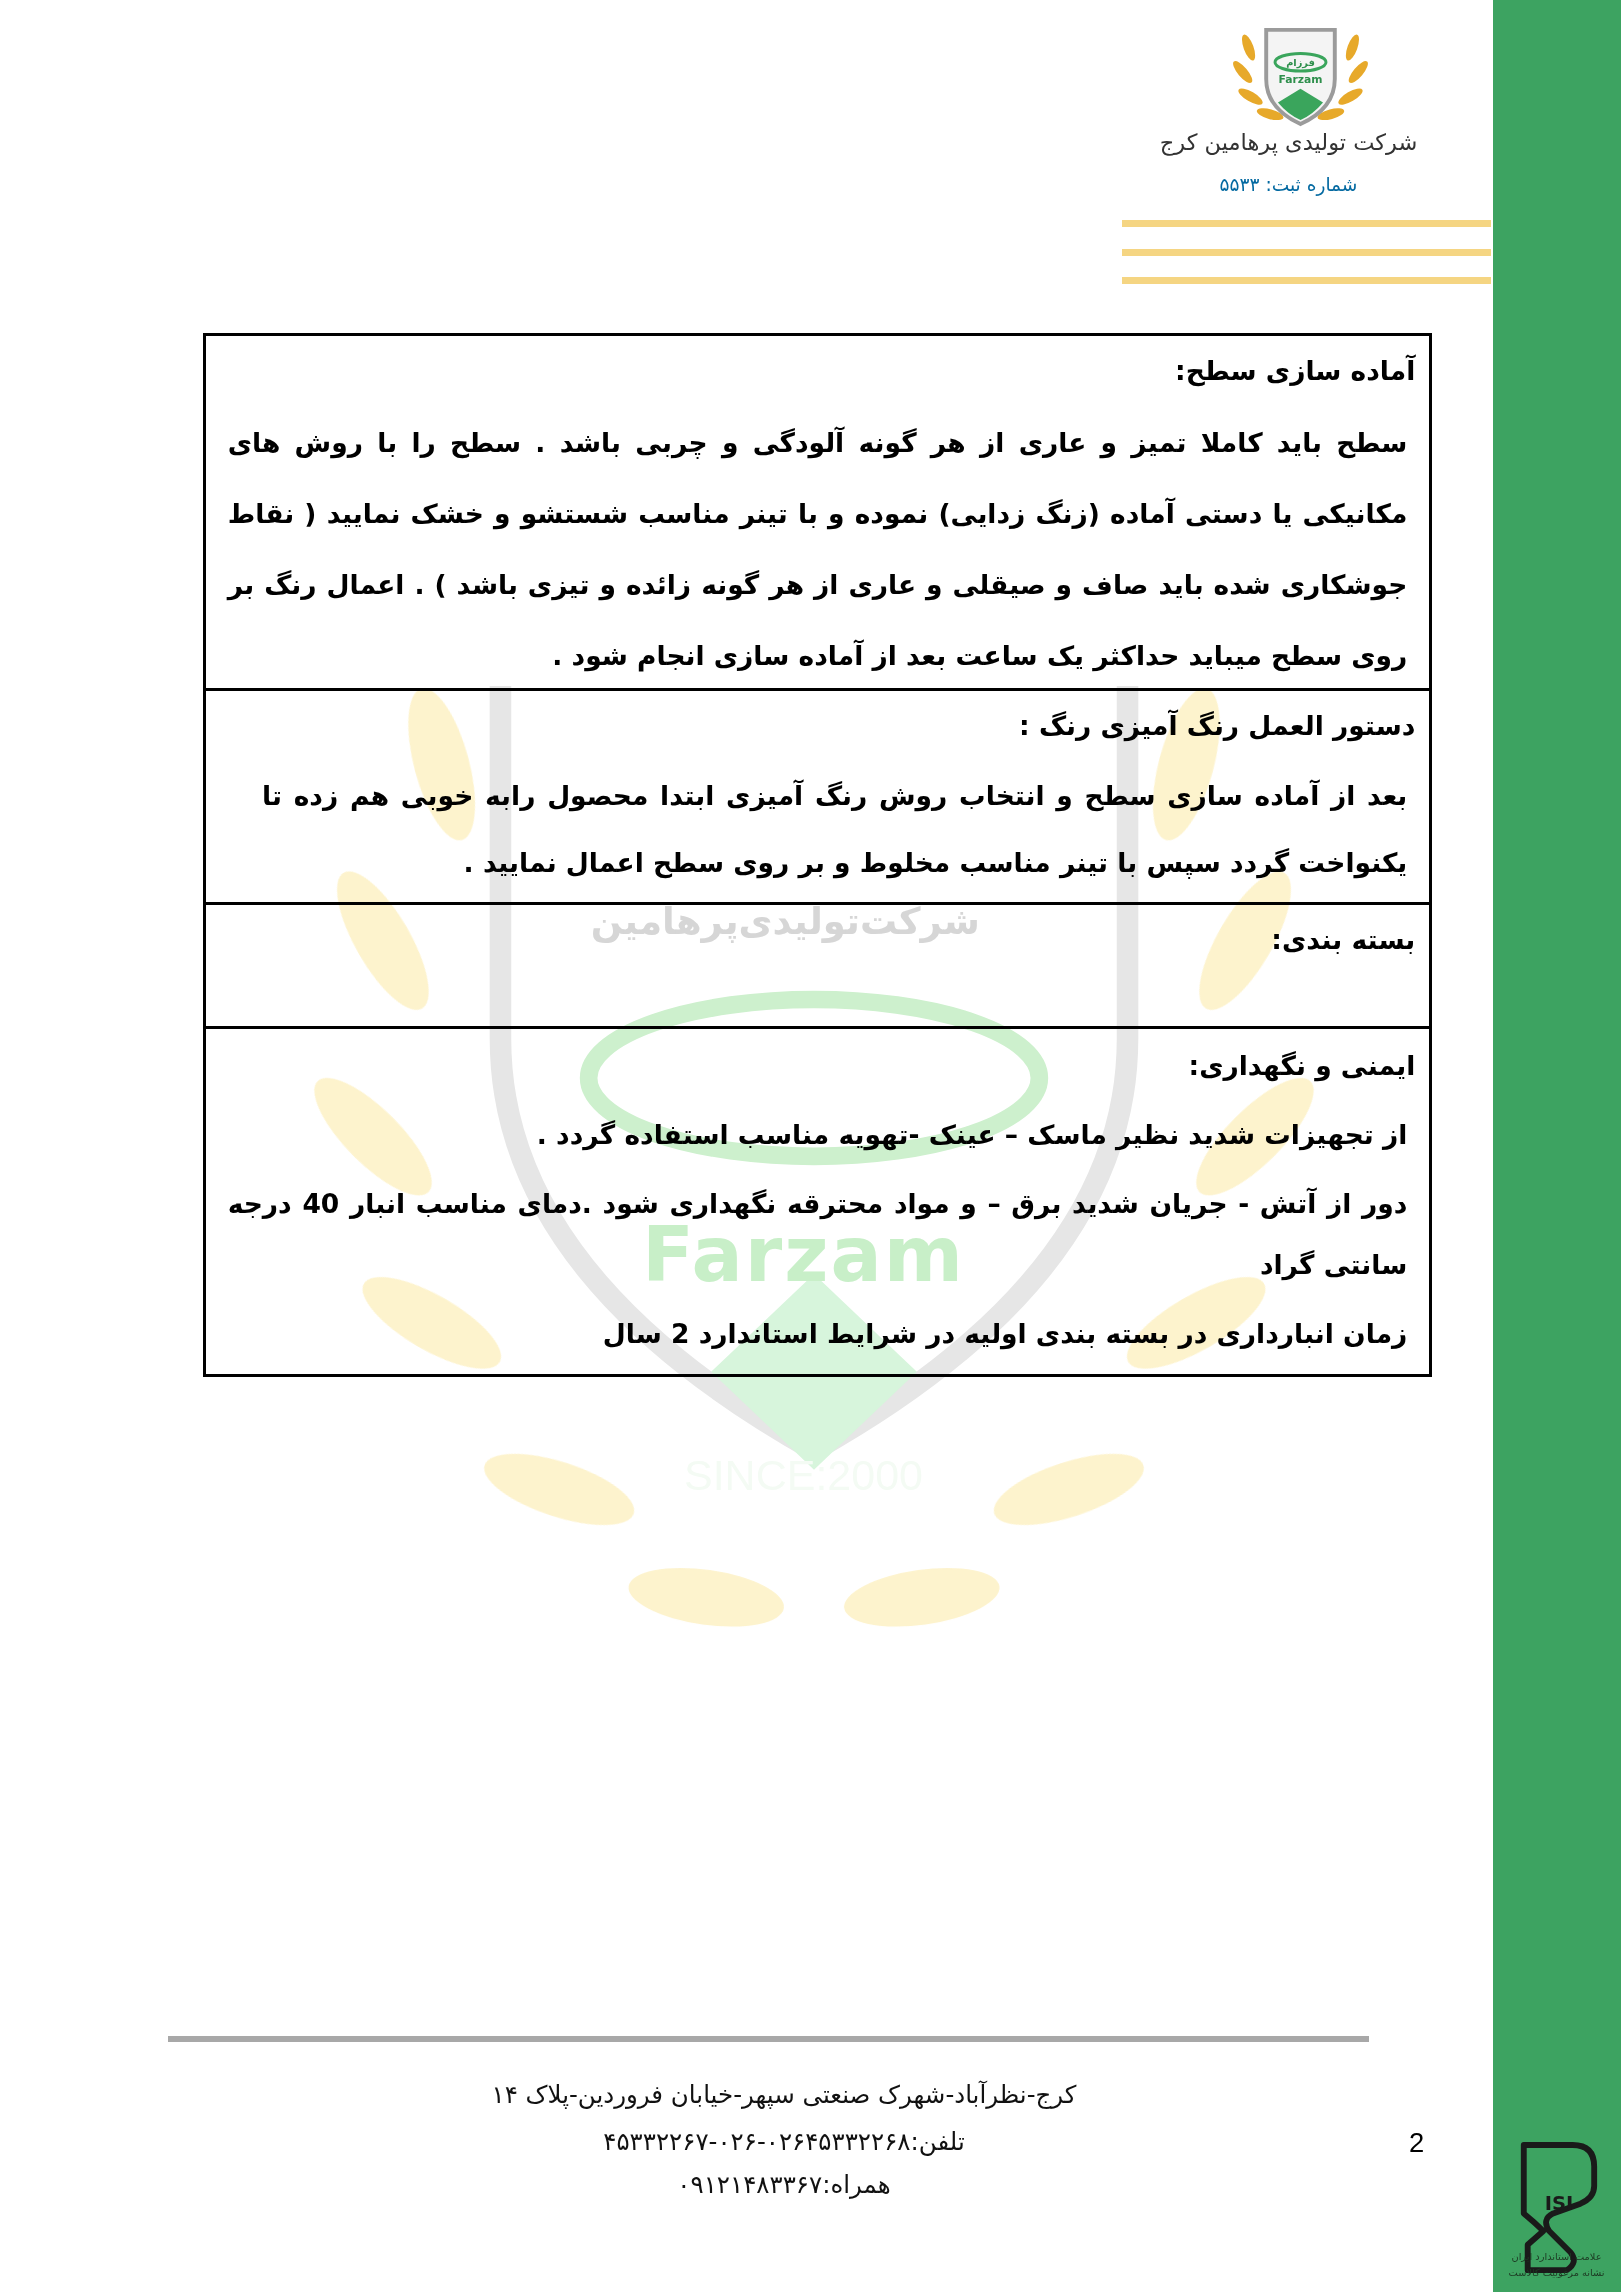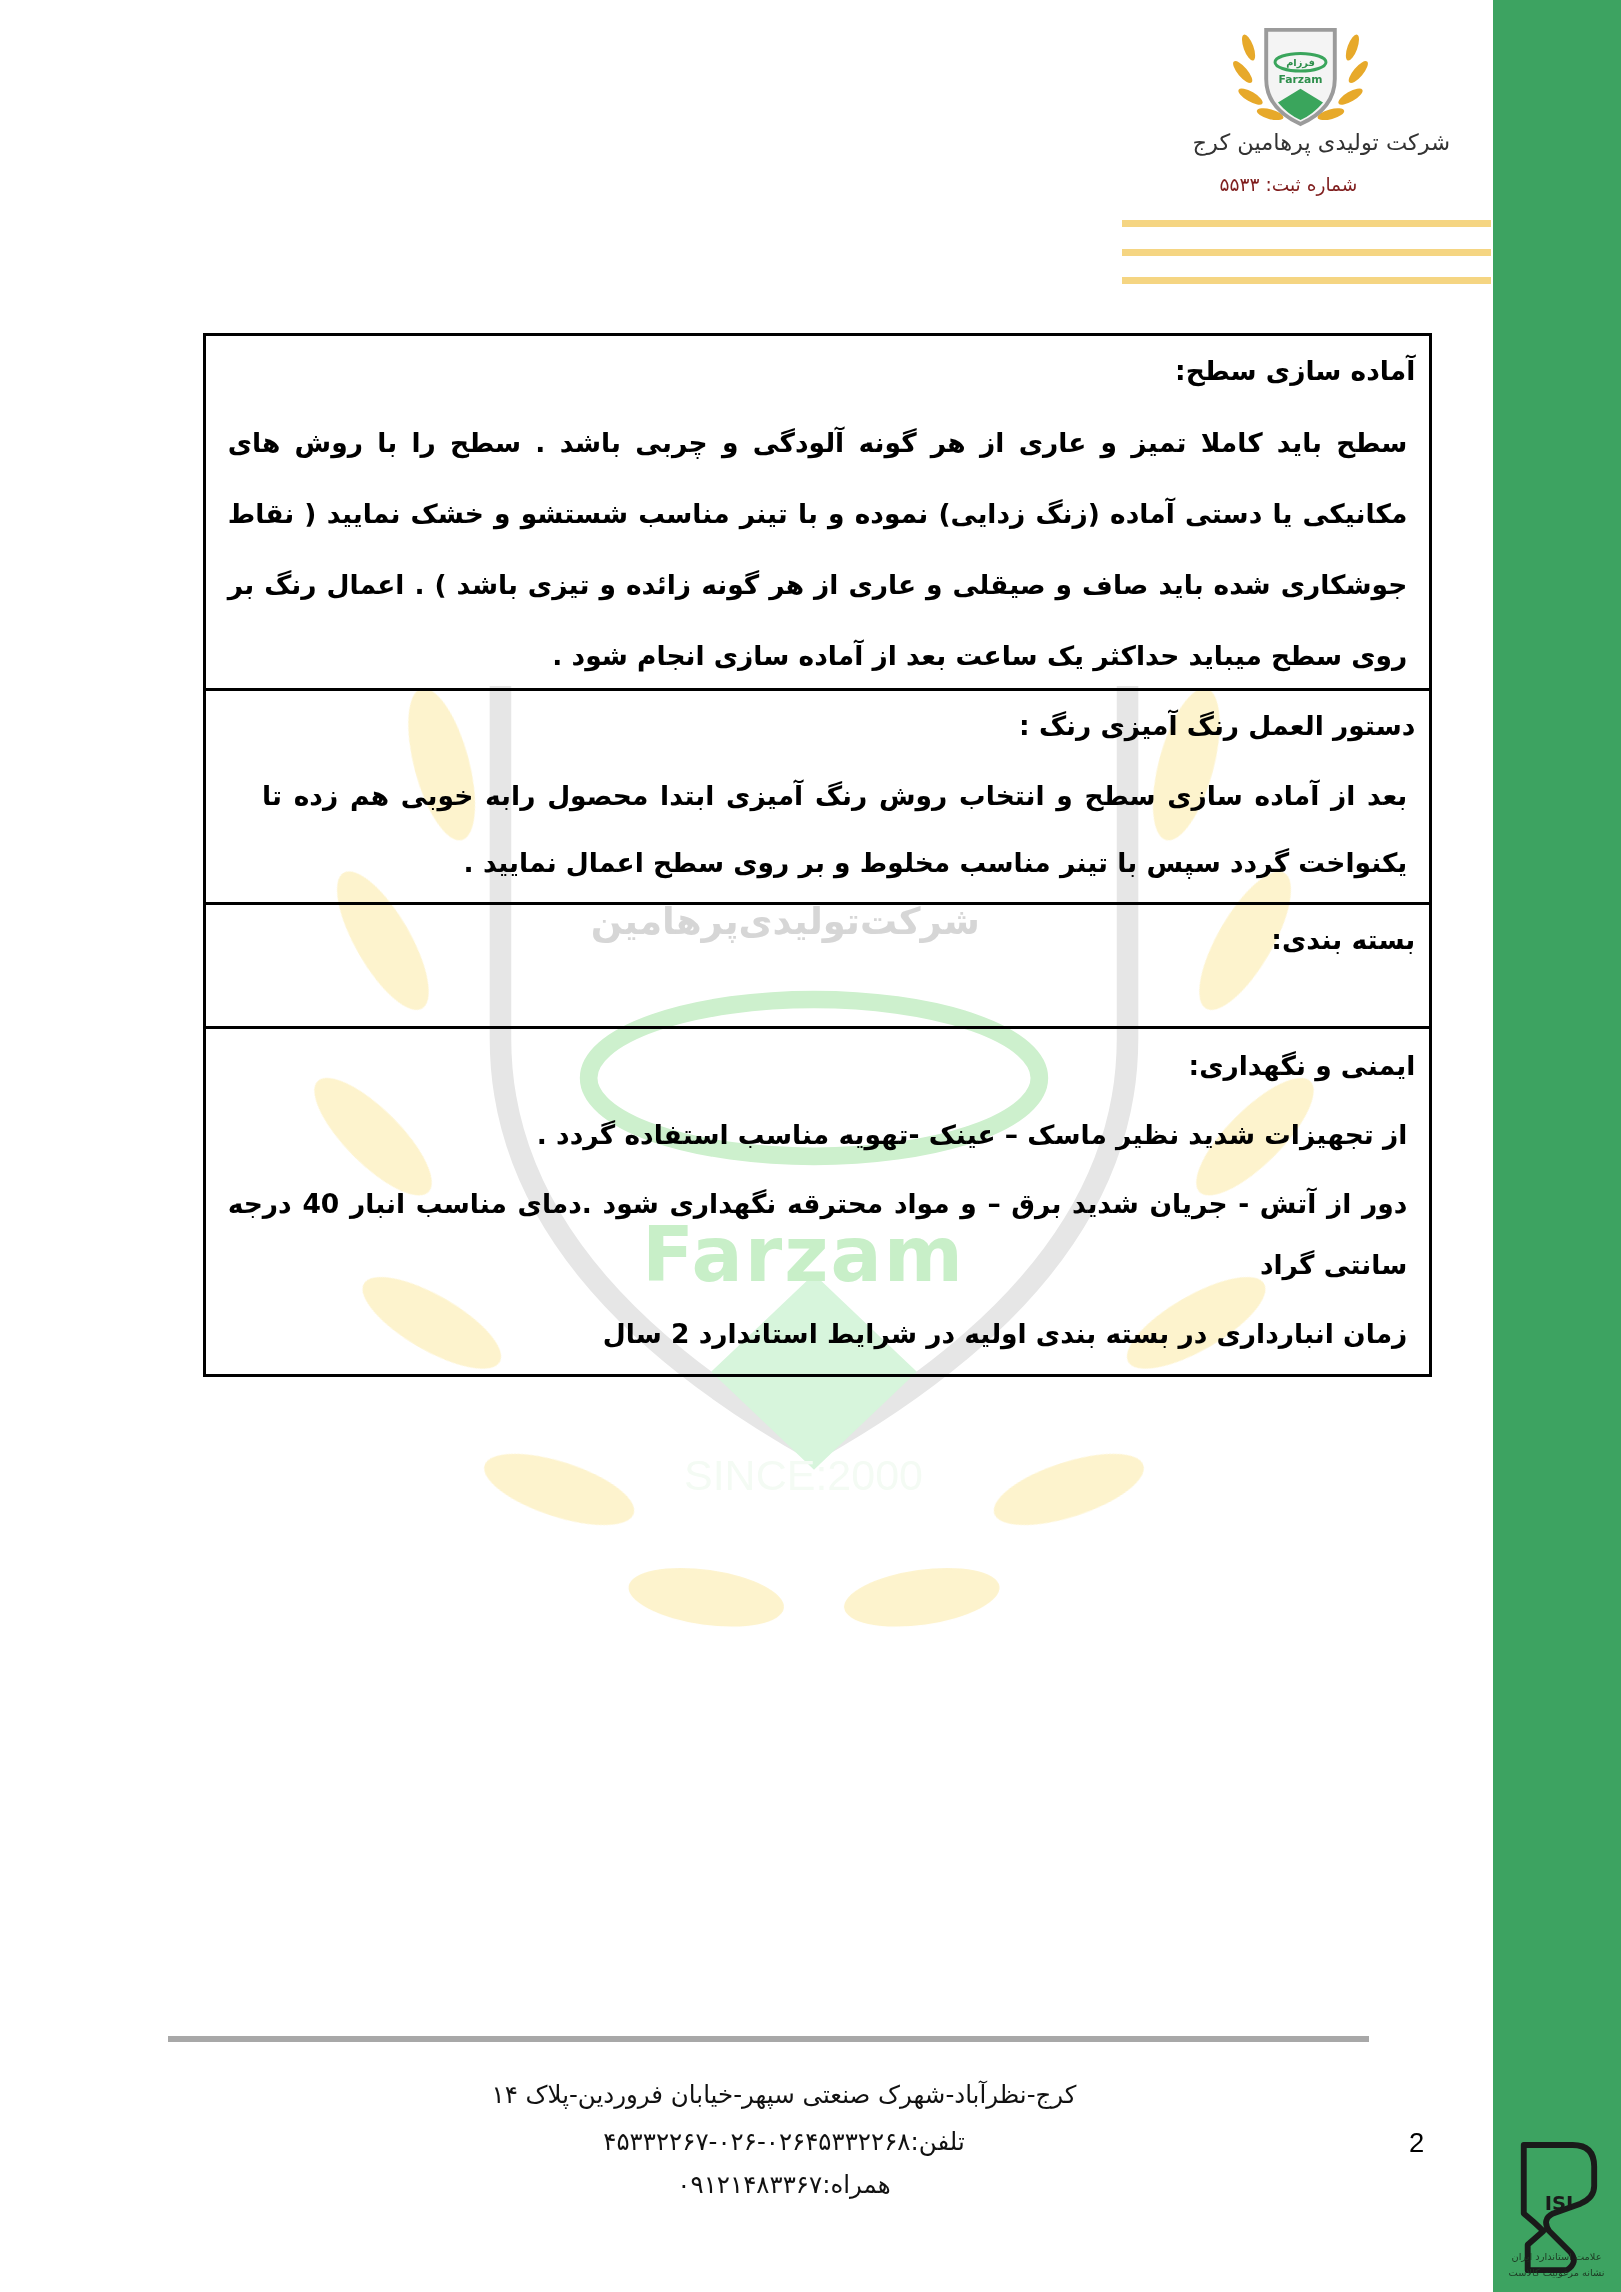--- a/index.html
+++ b/index.html
@@ -11,26 +11,26 @@
   }
   .green-band {
     position:absolute; left:1493px; top:0; width:128px; height:2293px;
     background:#3da361;
   }
   
   .logo {
     position:absolute; left:1227px; top:17.6px; width:147px; height:113px;
   }
   .company-name {
-    position:absolute; left:1127px; top:129px; width:323px; 
+    position:absolute; left:1127px; top:129px; width:323px; text-align:center;
     direction:rtl; font-size:22.5px; color:#333;
   }
   .reg-number {
     position:absolute; left:1127px; top:174px; width:323px; text-align:center;
-    direction:rtl; font-size:18.6px; color:#7f1d1d;
+    direction:rtl; font-size:18.6px; color:#0369a1;
   }
   .gold-stripe {
     position:absolute; left:1122px; width:369px; height:6.9px; background:#f5d582;
   }
   
   .watermark {
     position:absolute; left:265px; top:686px; width:1098px; height:1019px;
     pointer-events:none;
   }
   .wm-company {

